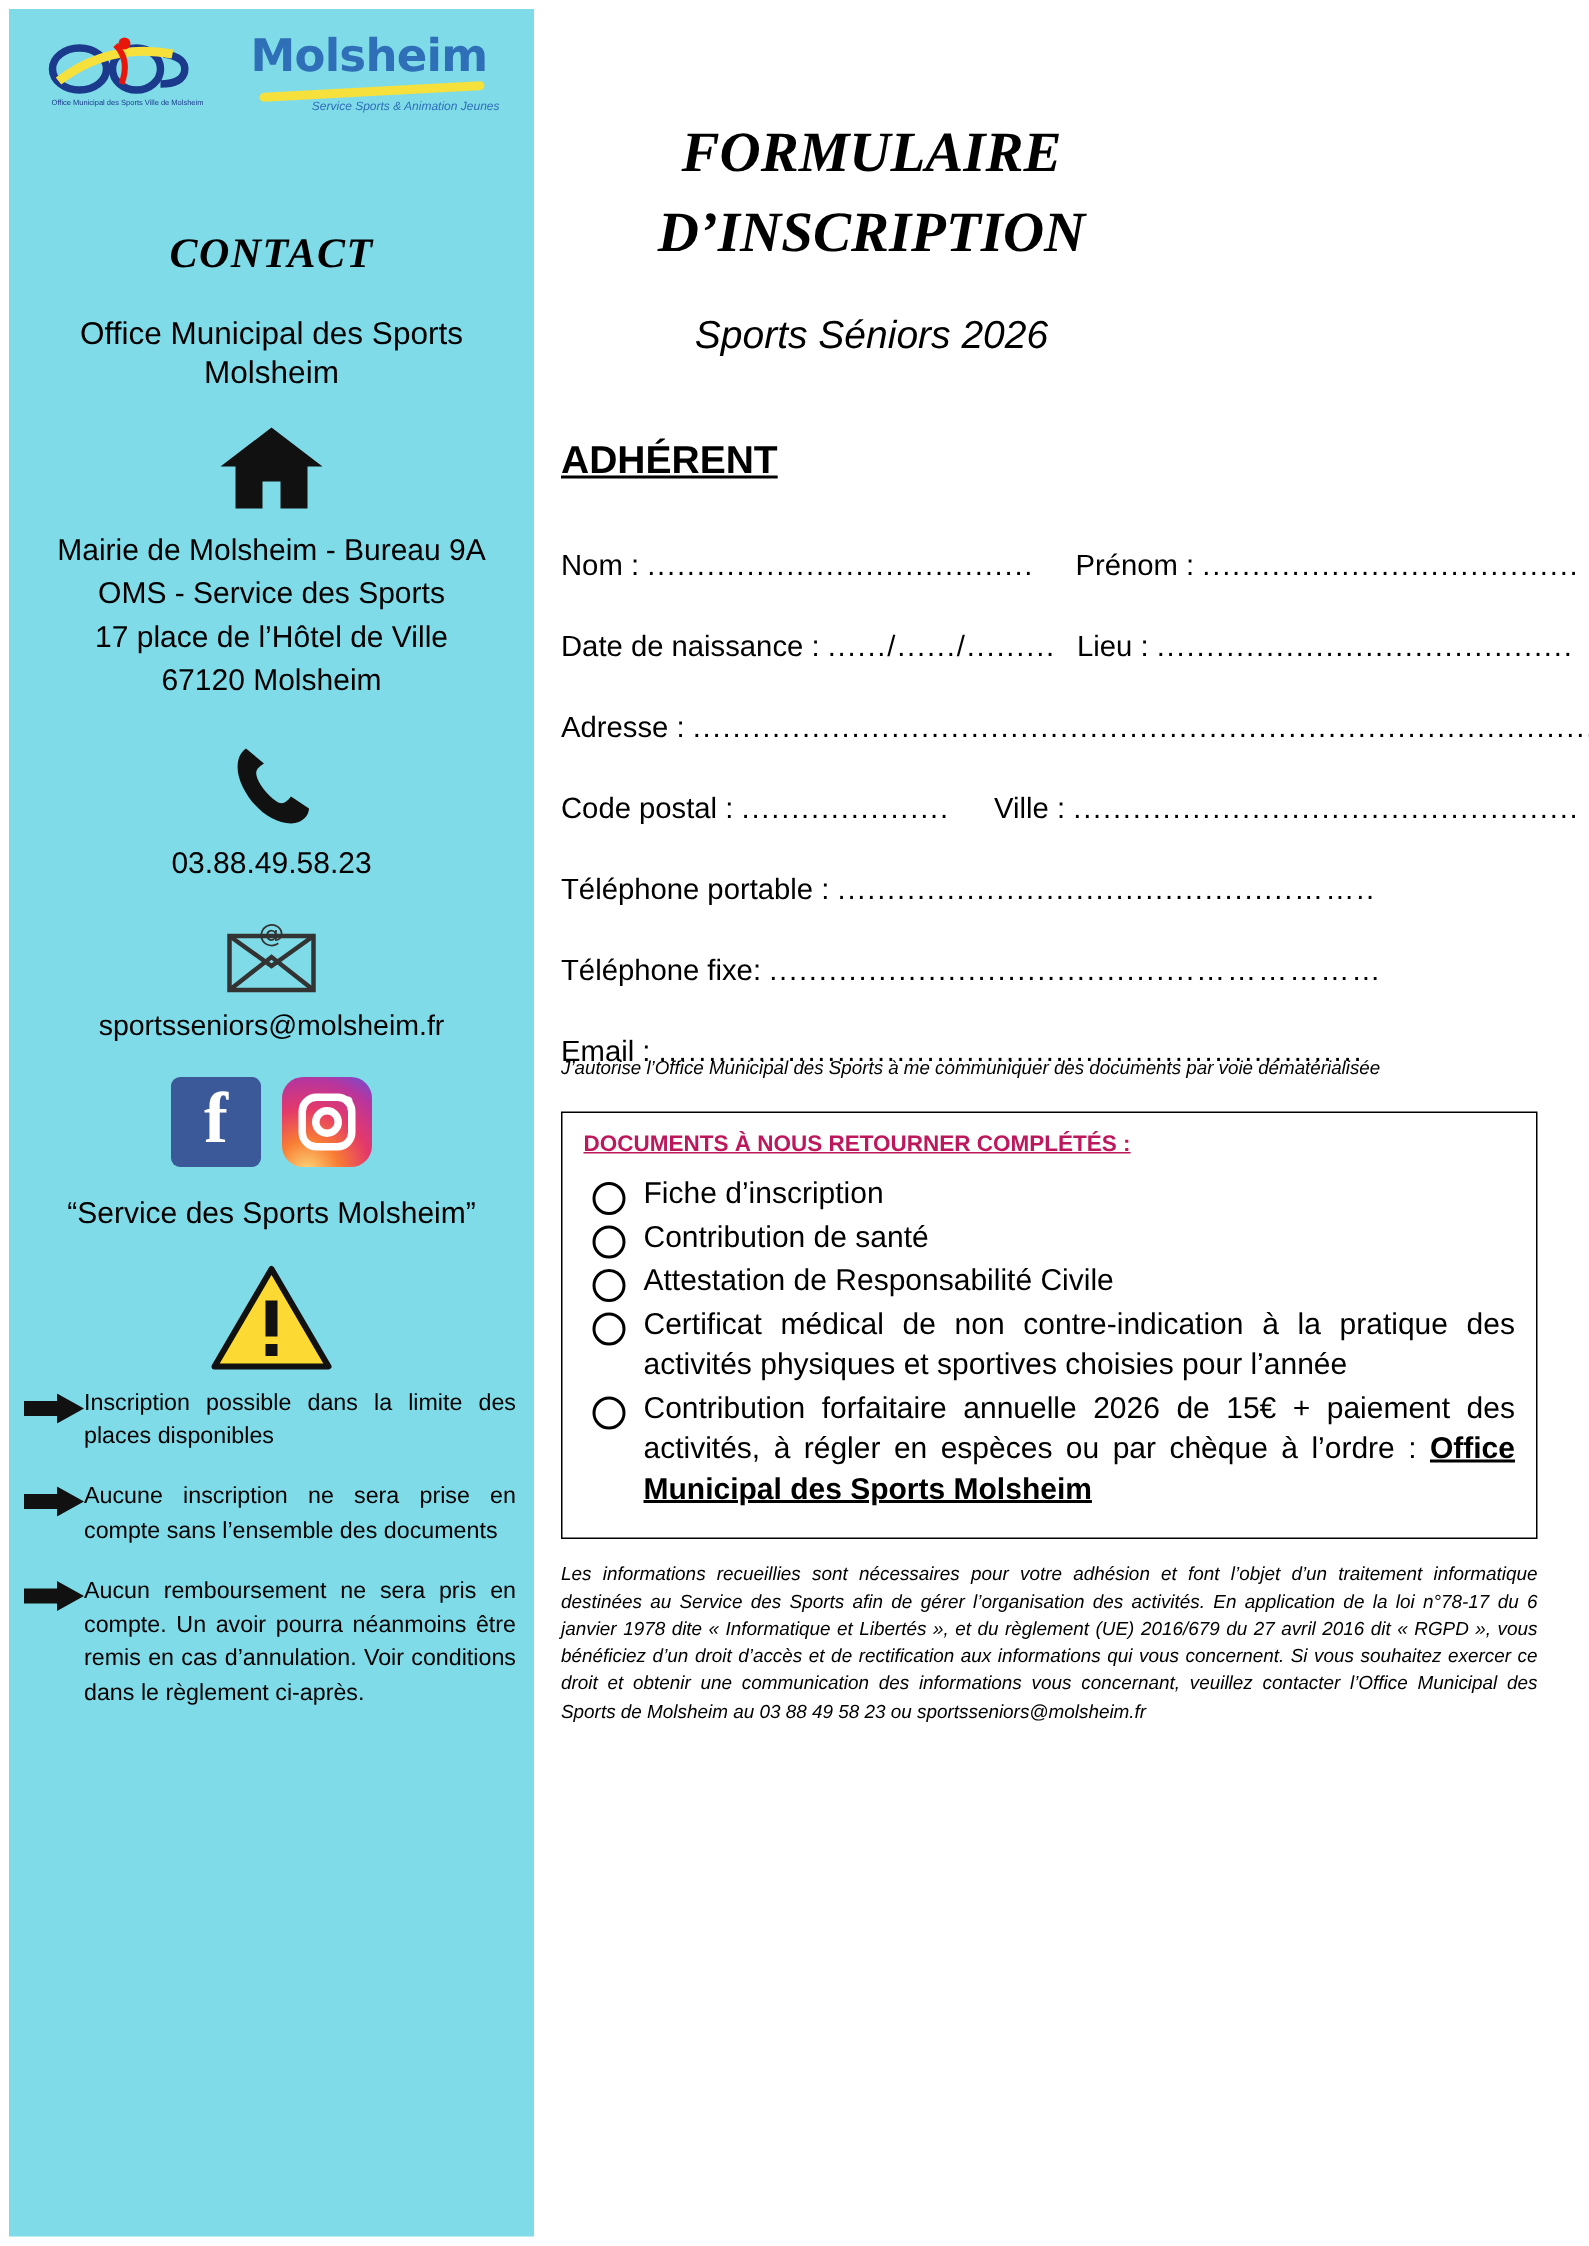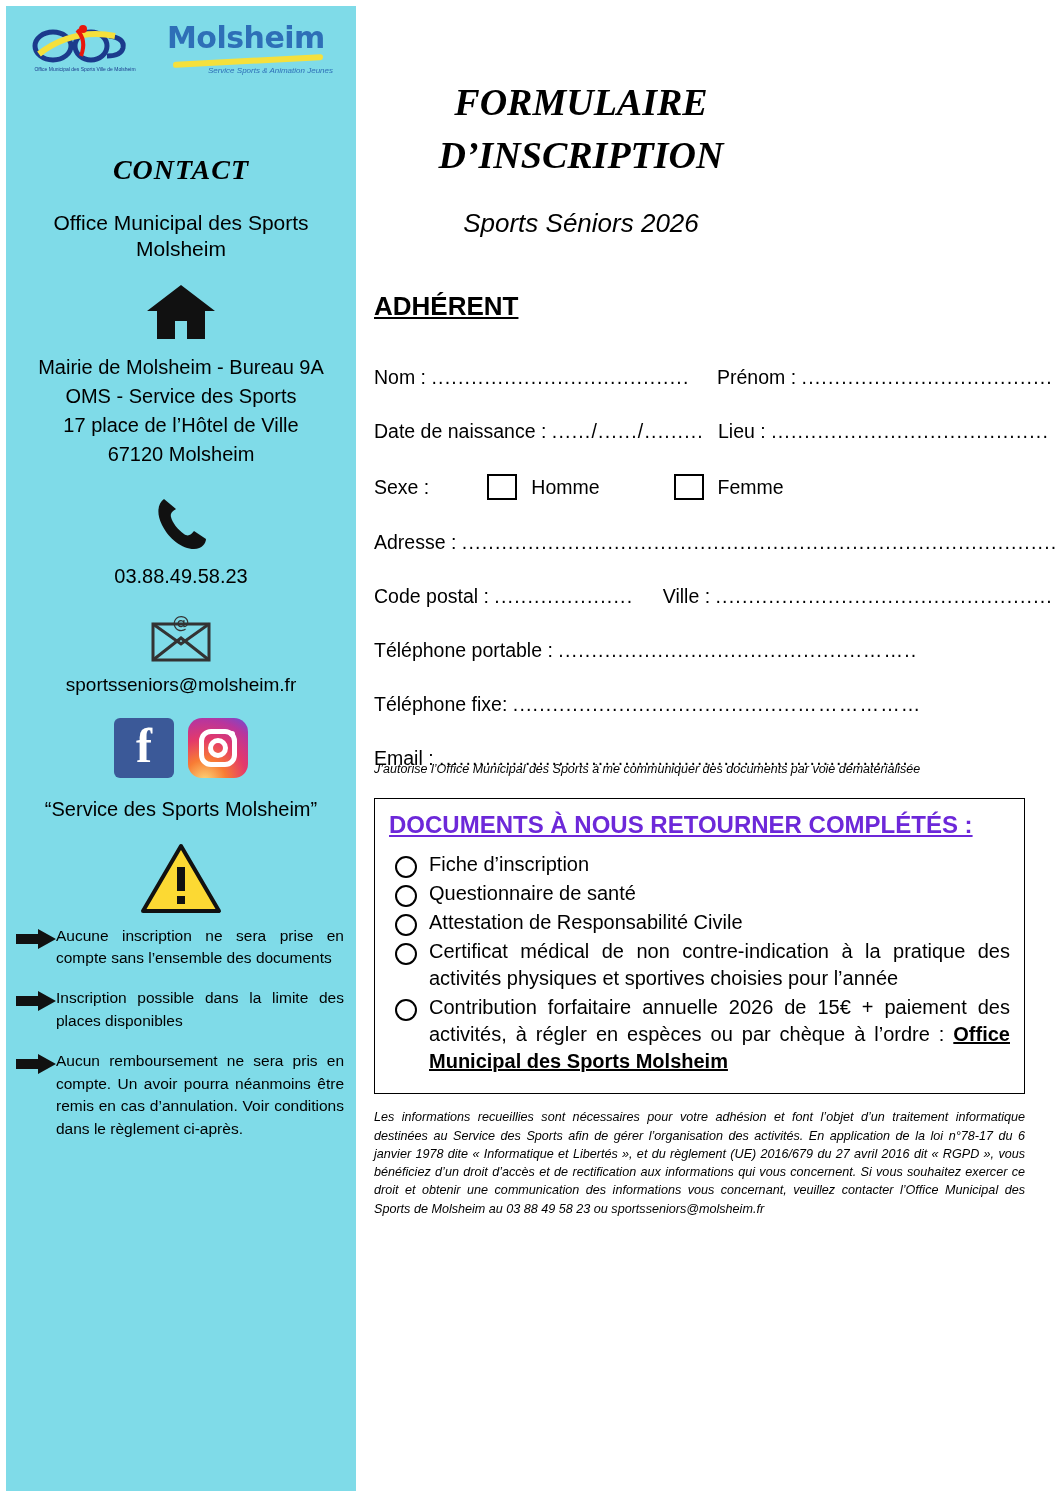--- a/index.html
+++ b/index.html
@@ -308,23 +308,23 @@
   }
 
   .docs-box {
     margin: 22px 0 0 8px;
     width: 651px;
     border: 1.5px solid #000;
     box-sizing: border-box;
     padding: 12px 14px 16px 14px;
   }
   .docs-title {
-    color: #6d28d9;
+    color: #be185d;
     font-weight: bold;
-    font-size: 24px;
+    font-size: 15px;
     text-decoration: underline;
     margin-bottom: 12px;
   }
   .doc-item {
     display: flex;
     align-items: flex-start;
     margin-bottom: 2px;
   }
   .bullet {
     flex: 0 0 auto;
@@ -429,29 +429,29 @@
       </svg>
     </div>
 
     <div class="notes">
       <div class="note-row">
         <span class="arrow">
           <svg width="40" height="20" viewBox="0 0 40 20">
               <path d="M0 5 L22 5 L22 0 L40 10 L22 20 L22 15 L0 15 Z" fill="#111"></path>
             </svg>
         </span>
-        <span class="note-txt">Aucune inscription ne sera prise en compte sans l’ensemble des documents</span>
+        <span class="note-txt">Inscription possible dans la limite des places disponibles</span>
       </div>
       <div class="note-row">
         <span class="arrow">
           <svg width="40" height="20" viewBox="0 0 40 20">
               <path d="M0 5 L22 5 L22 0 L40 10 L22 20 L22 15 L0 15 Z" fill="#111"></path>
             </svg>
         </span>
-        <span class="note-txt">Inscription possible dans la limite des places disponibles</span>
+        <span class="note-txt">Aucune inscription ne sera prise en compte sans l’ensemble des documents</span>
       </div>
       <div class="note-row">
         <span class="arrow">
           <svg width="40" height="20" viewBox="0 0 40 20">
               <path d="M0 5 L22 5 L22 0 L40 10 L22 20 L22 15 L0 15 Z" fill="#111"></path>
             </svg>
         </span>
         <span class="note-txt">Aucun remboursement ne sera pris en compte. Un avoir pourra néanmoins être remis en cas d’annulation. Voir conditions dans le règlement ci-après.</span>
       </div>
     </div>
@@ -480,27 +480,20 @@
       </div>
 
       <div class="f-row">
         <span class="lbl">Date de naissance : </span>
         <span class="dots">....../....../.........</span>
         <span class="gap-a" style="width:14px"></span>
         <span class="lbl">Lieu : </span>
         <span class="dots">..........................................</span>
       </div>
 
-      <div class="sexe-row">
-        <span class="lbl">Sexe :</span>
-        <span class="chk"></span>
-        <span class="lbl">Homme</span>
-        <span class="chk second"></span>
-        <span class="lbl">Femme</span>
-      </div>
 
       <div class="f-row">
         <span class="lbl">Adresse : </span>
         <span class="dots">...........................................................................................</span>
       </div>
 
       <div class="f-row">
         <span class="lbl">Code postal : </span>
         <span class="dots">.....................</span>
         <span class="gap-a" style="width:34px"></span>
@@ -528,21 +521,21 @@
 
     <div class="docs-box">
       <div class="docs-title">DOCUMENTS À NOUS RETOURNER COMPLÉTÉS : </div>
 
       <div class="doc-item">
         <span class="bullet"></span>
         <span class="doc-txt">Fiche d’inscription</span>
       </div>
       <div class="doc-item">
         <span class="bullet"></span>
-        <span class="doc-txt">Questionnaire de santé</span>
+        <span class="doc-txt">Contribution de santé</span>
       </div>
       <div class="doc-item">
         <span class="bullet"></span>
         <span class="doc-txt">Attestation de Responsabilité Civile</span>
       </div>
       <div class="doc-item">
         <span class="bullet"></span>
         <span class="doc-txt">Certificat médical de non contre-indication à la pratique des activités physiques et sportives choisies pour l’année</span>
       </div>
       <div class="doc-item">

